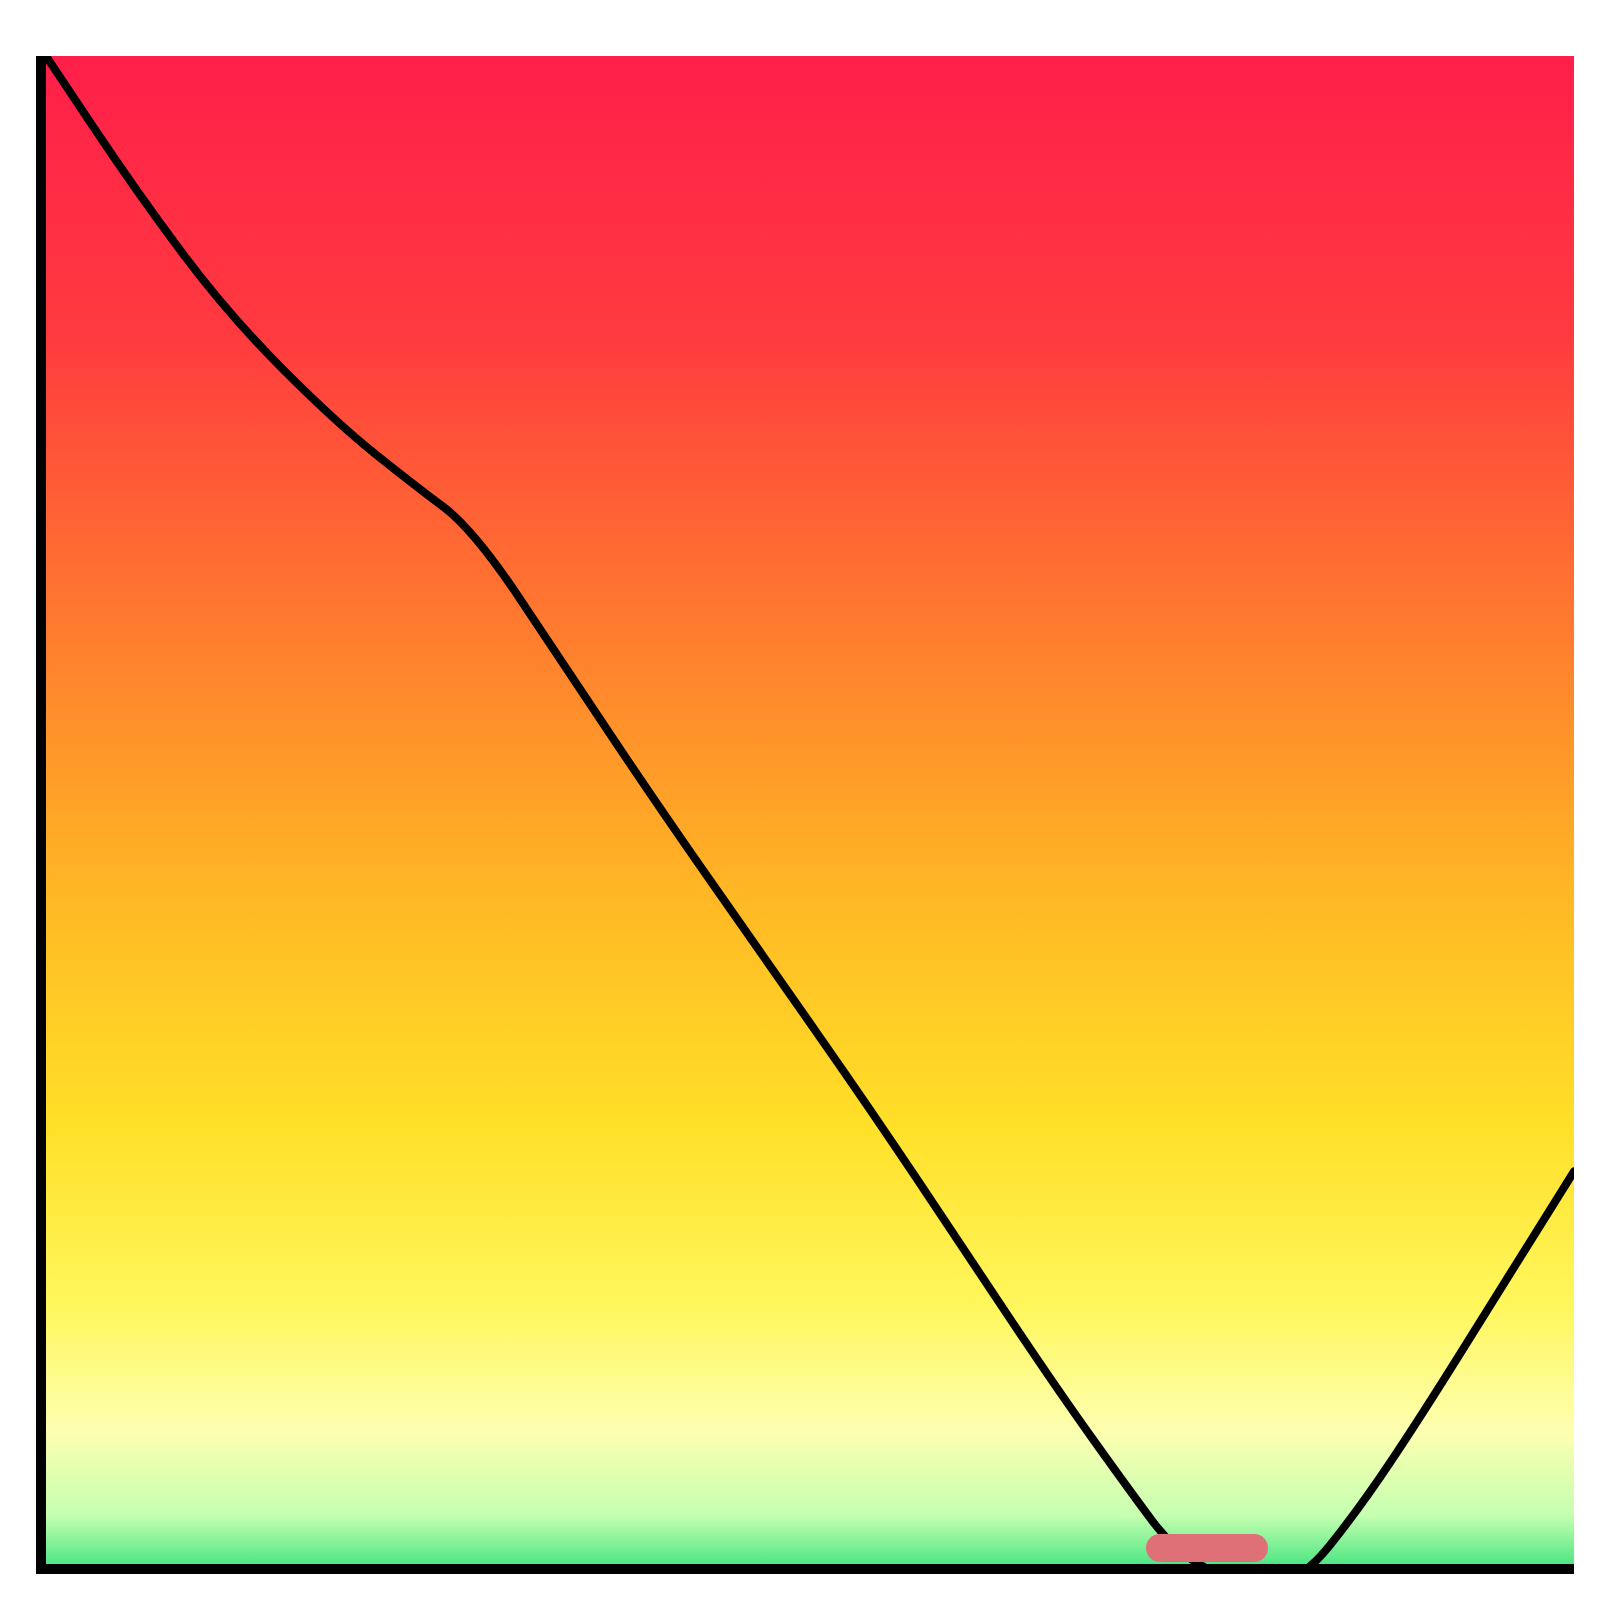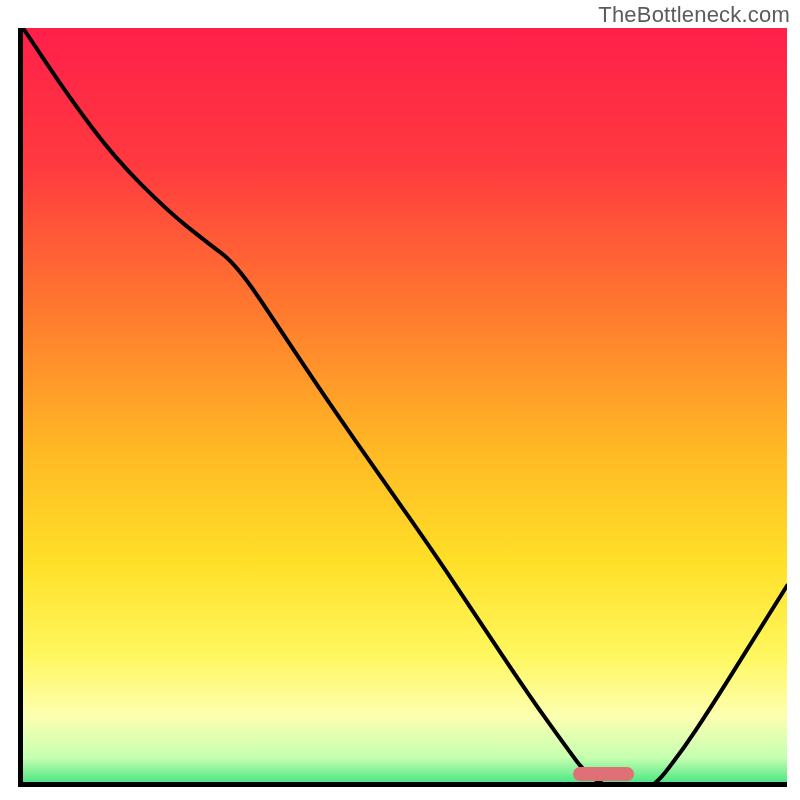--- a/index.html
+++ b/index.html
@@ -49,21 +49,20 @@
     height: 14px;
     border-radius: 7px;
     background: #e07077;
   }
 </style>
 </head>
 <body>
 
 <div class="stage">
 
-  <div class="watermark">TheBottleneck.com</div>
 
   <div class="plot">
 
     <svg class="gradient" viewBox="0 0 100 100" preserveAspectRatio="none">
       <defs>
         <linearGradient id="bg" x1="0" y1="0" x2="0" y2="1">
             <stop offset="0%" stop-color="#ff1f4a"></stop>
             <stop offset="18%" stop-color="#ff3a3f"></stop>
             <stop offset="38%" stop-color="#ff7d2e"></stop>
             <stop offset="55.00000000000001%" stop-color="#ffb824"></stop>

